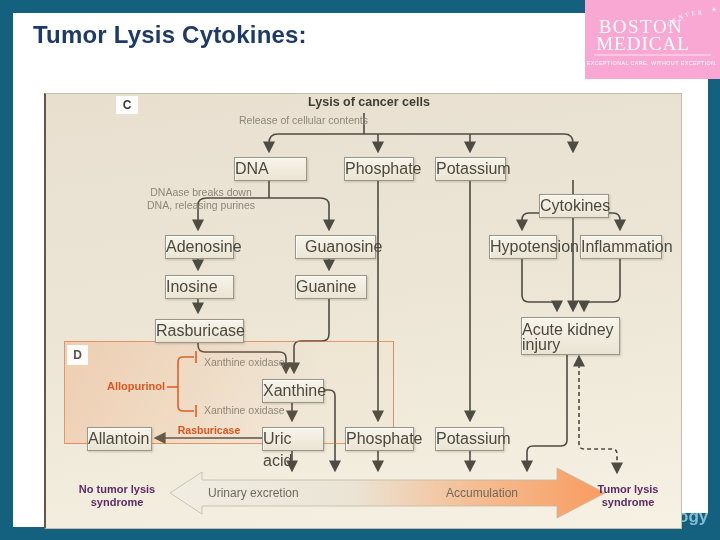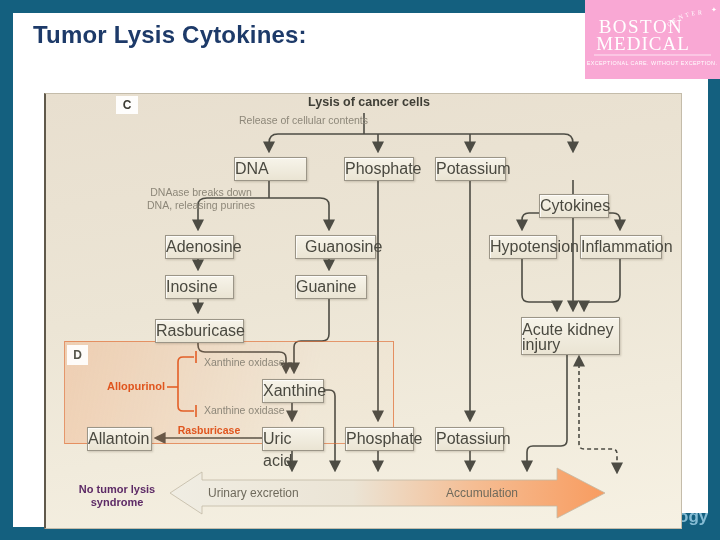--- a/index.html
+++ b/index.html
@@ -169,13 +169,14 @@
   <div class="node" style="left:216px;top:333px;width:60px;">Uric acid</div>
   <div class="node" style="left:299px;top:333px;width:67px;">Phosphate</div>
   <div class="node" style="left:389px;top:333px;width:67px;">Potassium</div>
 
   <div class="node tall" style="left:475px;top:223px;width:99px;">Acute kidney injury</div>
 
   <div class="flowtxt" style="left:162px;top:392px;">Urinary excretion</div>
   <div class="flowtxt" style="left:400px;top:392px;">Accumulation</div>
 
   <div class="purple" style="left:20px;top:389px;width:102px;">No tumor lysis syndrome</div>
+  <div class="purple" style="left:532px;top:389px;width:100px;">Tumor lysis syndrome</div>
 </div>
 
 </body></html>

